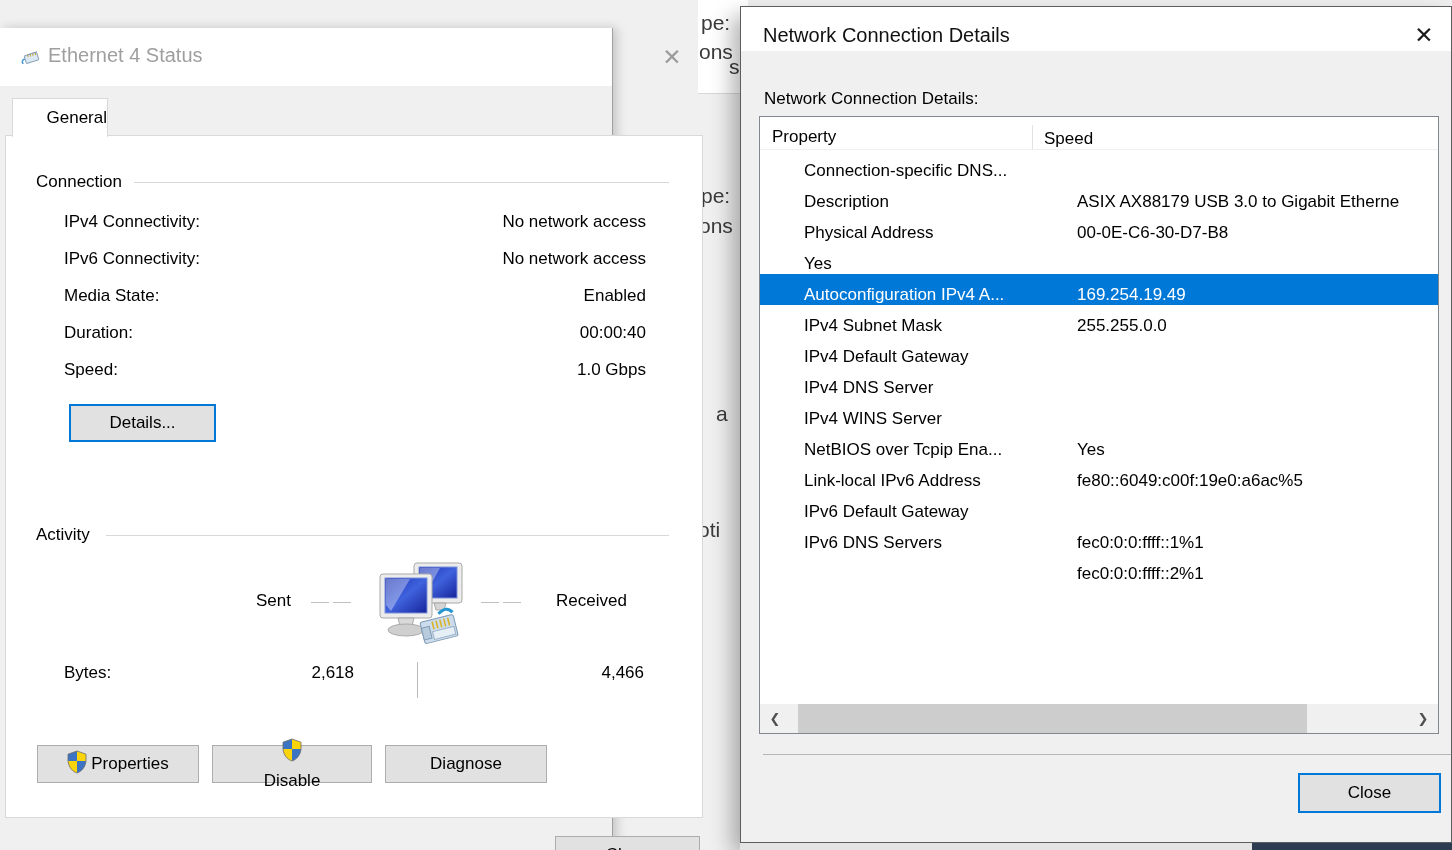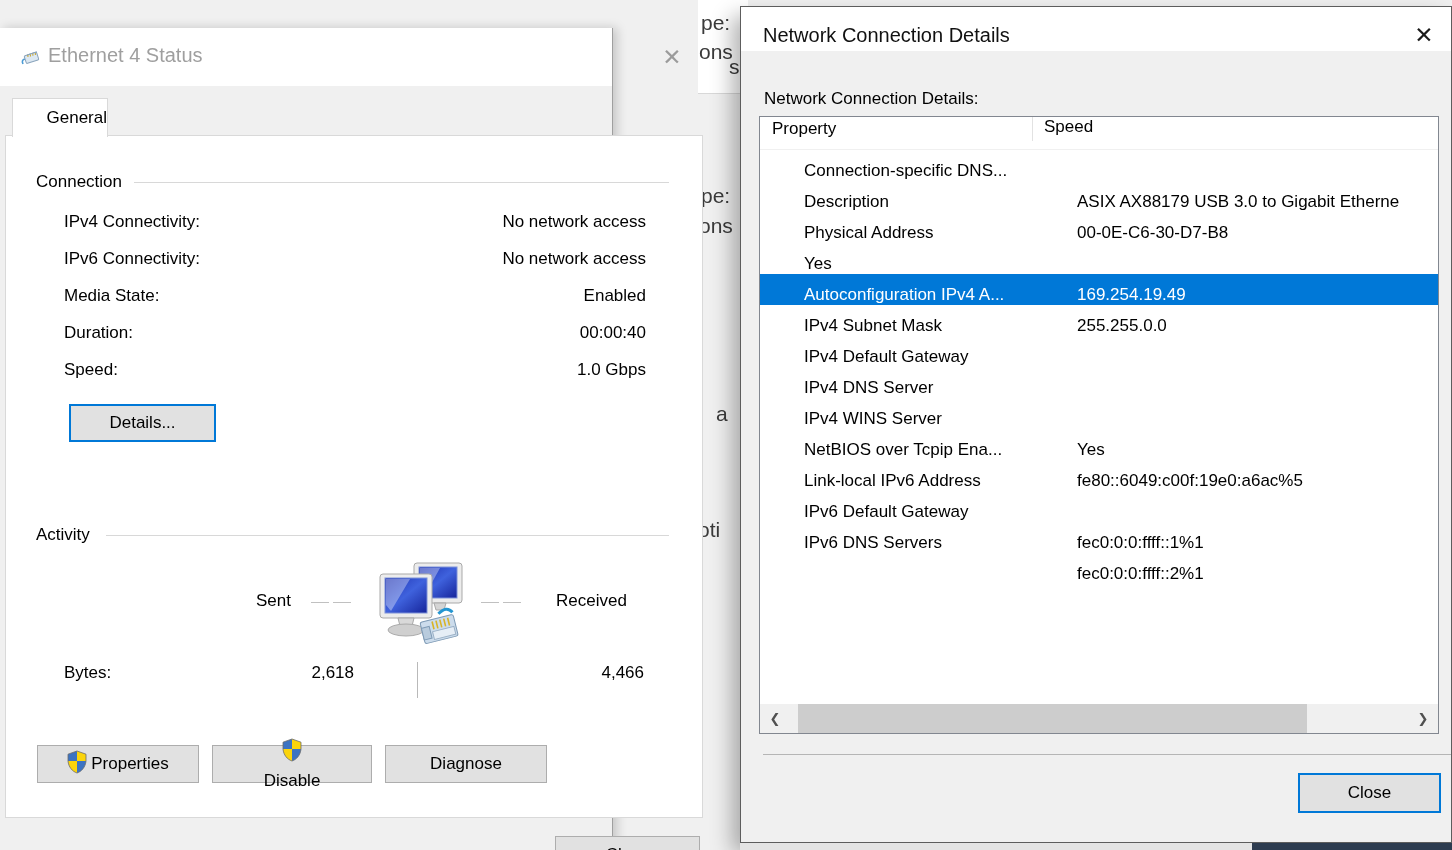--- a/index.html
+++ b/index.html
@@ -63,21 +63,21 @@
   .status-close-btn { left:555px; top:808px; width:145px; height:38px; }
 
   
   .details-dialog { position:absolute; left:740px; top:6px; width:712px; height:837px; background:#f0f0f0; border:1px solid #5d5d5d; box-shadow:-8px 10px 20px rgba(0,0,0,.30); z-index:2; }
   .details-titlebar { position:absolute; left:0; top:0; width:100%; height:44px; background:#ffffff; }
   .details-title { position:absolute; left:22px; top:17px; font-size:20px; color:#111; white-space:nowrap; }
   .details-close { left:660px; top:8px; width:46px; height:40px; color:#1a1a1a; }
   .list-label { position:absolute; left:23px; top:82px; }
 
   .detail-table { position:absolute; left:18px; top:109px; width:680px; height:618px; background:#ffffff; border:1px solid #828790; overflow:hidden; }
-  .dt-header { display:flex; height:33px; align-items:flex-start; border-bottom:1px solid #f0f0f0; }
+  .dt-header { display:flex; height:33px; align-items:flex-end; border-bottom:1px solid #f0f0f0; }
   .dt-hcell-prop { width:273px; padding-left:12px; border-right:1px solid #e2e2e2; height:24px; line-height:24px; flex:none; }
   .dt-hcell-val { flex:1; padding-left:11px; }
   .dt-row { display:flex; height:31px; align-items:flex-end;padding-left:32px; }
   .dt-row .cell-prop { width:273px; padding-left:12px; white-space:nowrap; overflow:hidden; flex:none; }
   .dt-row .cell-val { flex:1; padding-left:12px; white-space:nowrap; overflow:hidden; }
   .dt-row.selected { background:#0078d7; color:#ffffff; }
 
   .hscroll { position:absolute; left:0; bottom:0; width:678px; height:29px; background:#f0f0f0; display:flex; }
   .scroll-arrow { width:30px; flex:none; display:flex; align-items:center; justify-content:center; color:#505050; font-size:13px; }
   .scroll-track { flex:1; position:relative; }

